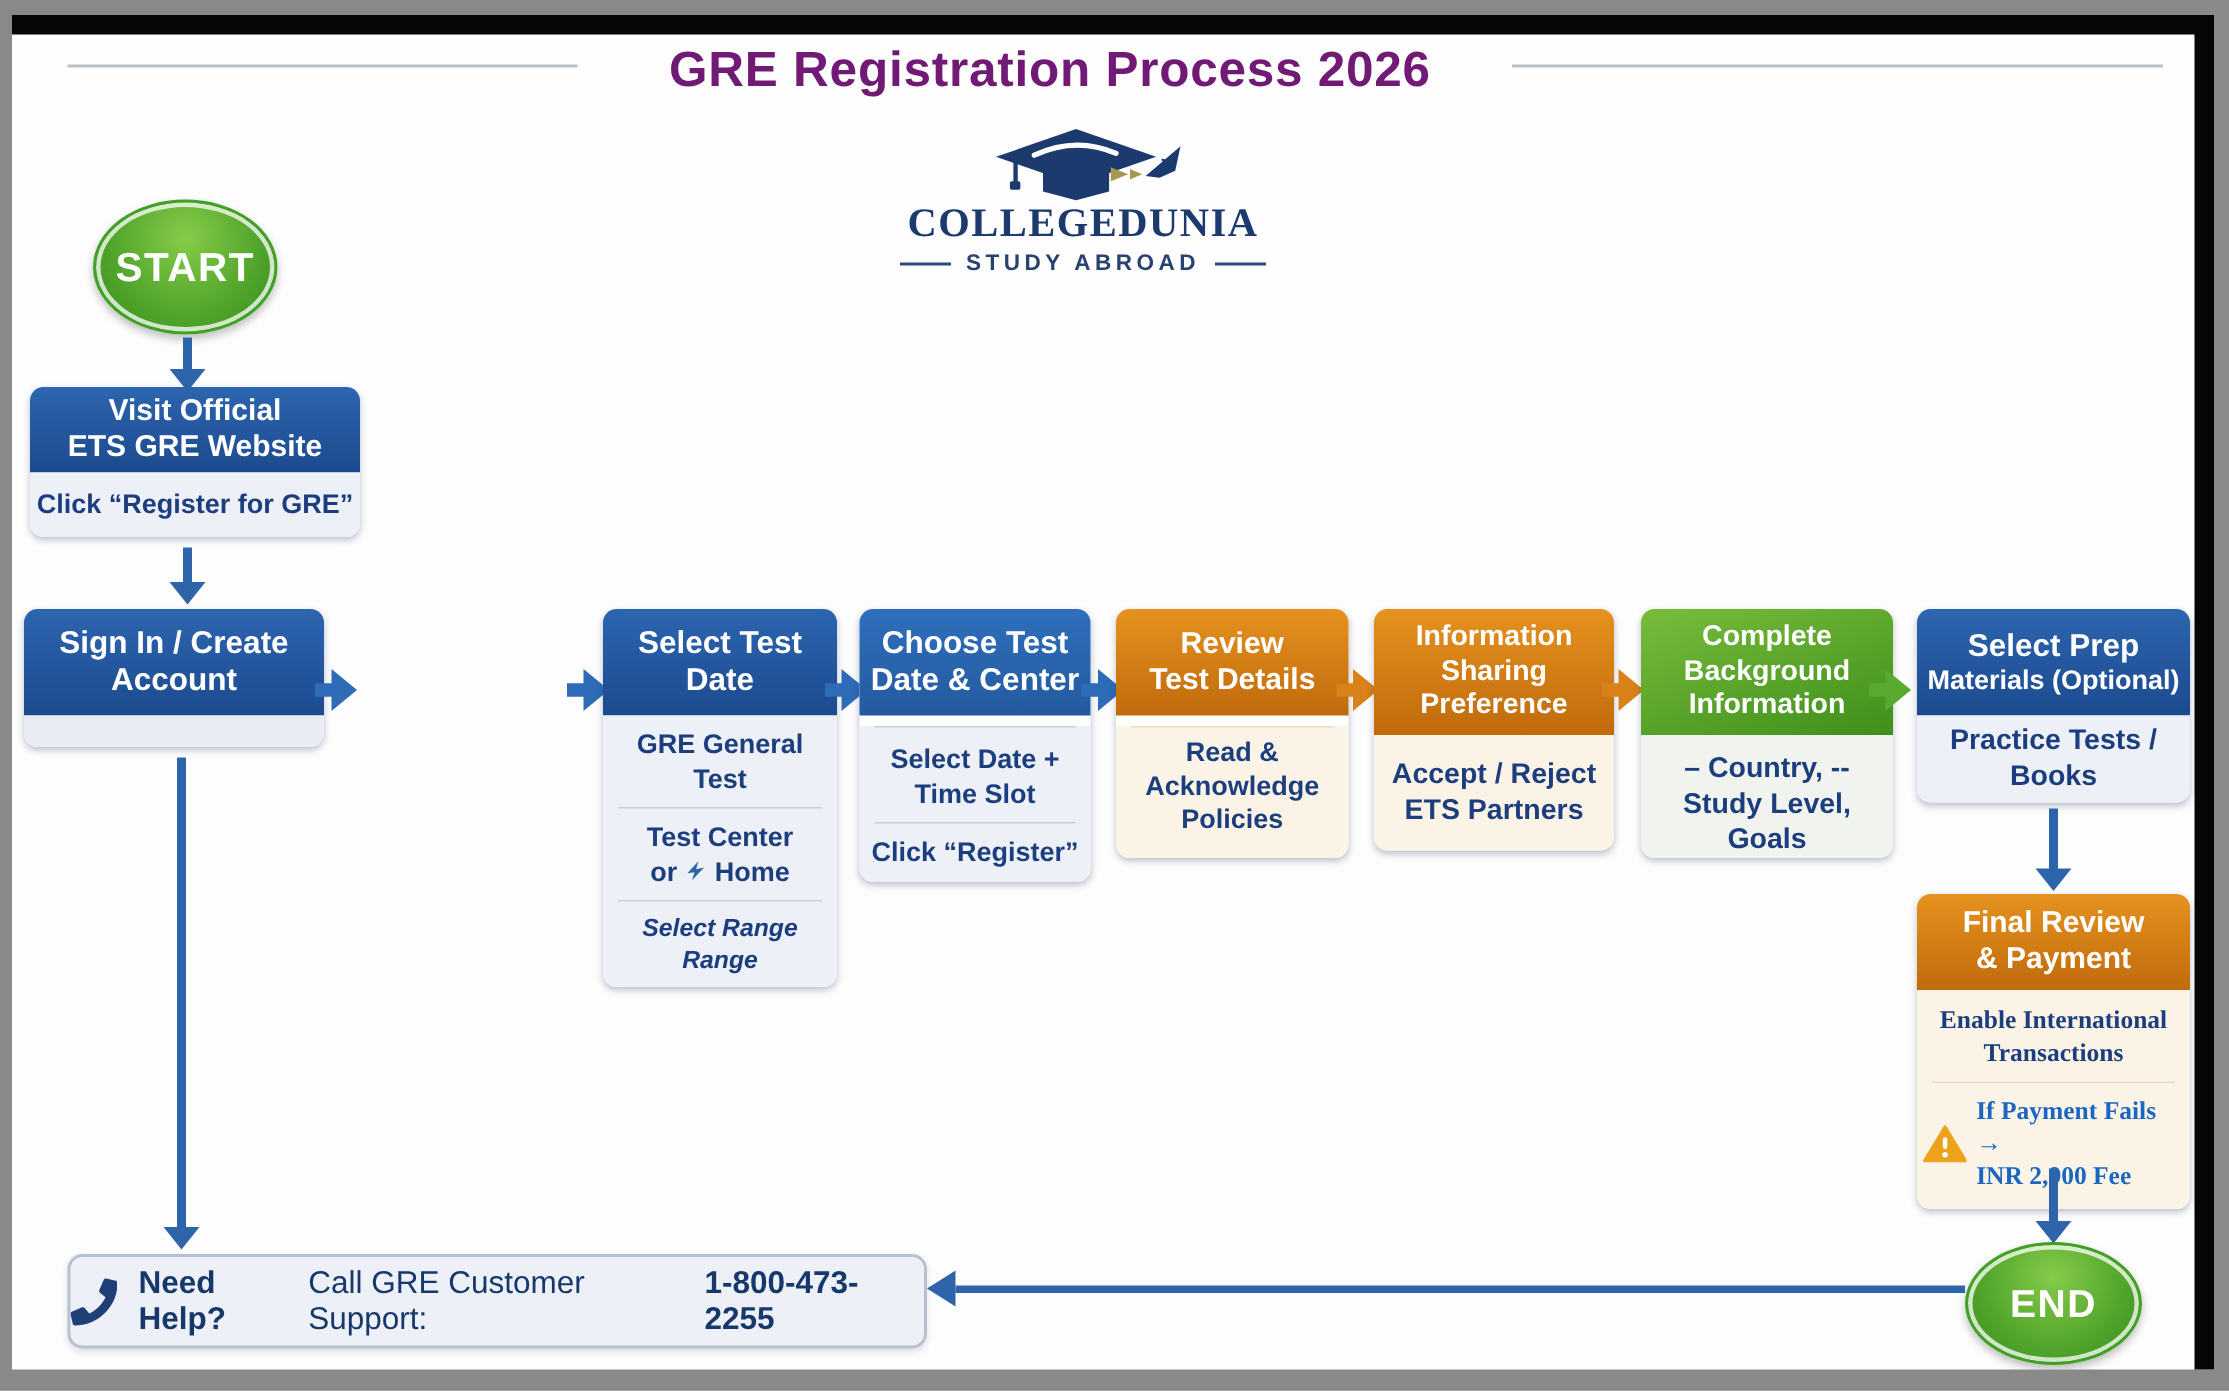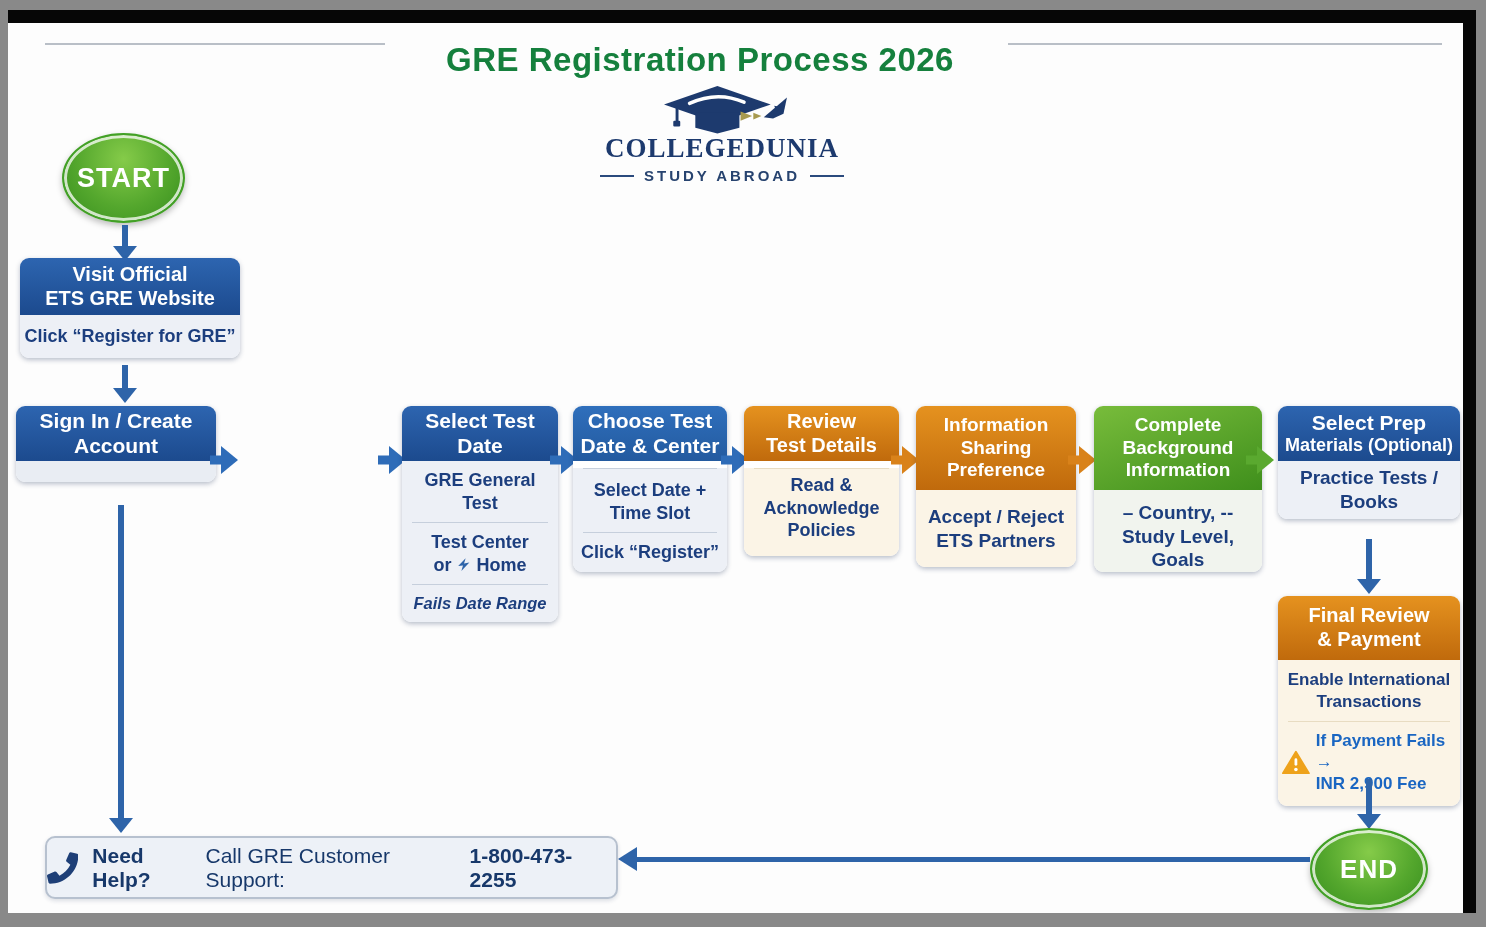--- a/index.html
+++ b/index.html
@@ -5,21 +5,21 @@
   * { margin:0; padding:0; box-sizing:border-box; }
   html,body { width:1486px; height:927px; }
   body { font-family:"Liberation Sans", sans-serif; background:#898989; }
   .frame { position:relative; width:1486px; height:927px; background:#898989; padding:10px 10px 14px 8px; }
   .inner { position:relative; width:100%; height:100%; background:#fdfdfd; border-top:13px solid #060606; border-right:13px solid #060606; }
   .stage { position:relative; width:100%; height:100%; overflow:hidden; }
 
   .abs { position:absolute; }
 
   
-  .title { left:292px; top:18px; width:800px; text-align:center; font-size:33px; font-weight:bold; color:#15803d; letter-spacing:.5px; }
+  .title { left:292px; top:4px; width:800px; text-align:center; font-size:33px; font-weight:bold; color:#701a75; letter-spacing:.5px; }
   .rule { height:2px; background:#b9bfc7; top:20px; }
 
   
   .logo { left:514px; top:56px; width:400px; text-align:center; }
   .logo svg { display:block; margin:0 auto; }
   .brand { font-family:"Liberation Serif", serif; font-weight:bold; font-size:27px; color:#1d3a6e; letter-spacing:1px; margin-top:-4px; }
   .tagline-row { display:flex; align-items:center; justify-content:center; gap:10px; margin-top:3px; }
   .tagline-rule { width:34px; height:2px; background:#2b4a7d; }
   .tagline { font-size:15px; font-weight:bold; letter-spacing:3px; color:#27436f; }
 
@@ -67,34 +67,34 @@
   .hhead { left:610px; top:824px; width:0; height:0;
            border-top:12px solid transparent; border-bottom:12px solid transparent; border-right:19px solid #2e64a9; }
 
   
   .visit { left:12px; top:235px; width:220px; }
   .visit .hdr { height:57px; font-size:20px; }
   .visit .bdy { font-size:18px; font-weight:bold; padding:11px 4px; }
 
   .signin { left:8px; top:383px; width:200px; }
   .register { left:225px; top:383px; width:152px; }
-  .h71 { height:55px; font-size:21px; }
+  .h71 { height:71px; font-size:21px; }
   .h84 { height:84px; font-size:19px; }
 
   .testtype { left:394px; top:383px; width:156px; }
   .choosedate { left:565px; top:383px; width:154px; }
   .review { left:736px; top:383px; width:155px; }
   .info { left:908px; top:383px; width:160px; }
   .background { left:1086px; top:383px; width:168px; }
   .prep { left:1270px; top:383px; width:182px; }
   .finalbox { left:1270px; top:573px; width:182px; }
   .finalbox .hdr { height:64px; font-size:20px; }
-  .warnrow { display:flex; align-items:center; gap:6px; padding:8px 4px 12px 4px; }
+  .warnrow { display:flex; align-items:center; gap:6px; padding:8px 4px 12px 4px;font-family:Liberation Serif, serif; }
   .warntext { color:#1a66c2; font-weight:bold; font-size:17px; line-height:1.25; text-align:left; }
-  .enable { font-weight:600; font-size:17px; padding:9px 4px 8px 4px; line-height:1.3; }
+  .enable { font-weight:600; font-size:17px; padding:9px 4px 8px 4px; line-height:1.3;font-family:Liberation Serif, serif; }
 
   .homeword { display:inline-flex; align-items:center; gap:4px; }
 
   
   .help { left:37px; top:813px; width:573px; height:63px; background:#edf1f7; border:2px solid #b7c1cf; border-radius:10px;
           display:flex; align-items:center; justify-content:center; gap:0; box-shadow:0 2px 4px rgba(25,45,85,.15); }
   .help .t { font-size:21px; color:#17386a; }
   .help .b { font-weight:bold; }
   .help svg { margin-right:14px; }
 
@@ -185,21 +185,21 @@
         <span>Test Center</span><br>
         <span class="homeword">
           <span>or</span>
           <svg width="17" height="17" viewBox="0 0 16 16">
             <polygon points="3,9.5 10,2 8.5,7 13.5,6 6,14 7.5,9" fill="#2e64a9"></polygon>
           </svg>
           <span>Home</span>
         </span>
       </div>
       <div class="sep"></div>
-      <div class="row semi italic" style="font-size:16.5px;">Fails Date Range</div>
+      <div class="row semi italic" style="font-size:16.5px;">Select Range Range</div>
     </div>
   </div>
 
   <div class="ha" style="--c:#2e6cb8; left:542px;">
           <div class="stem"></div>
           <div class="head"></div>
         </div>
 
   <div class="box choosedate">
     <div class="hdr hdr-blue2 h71">

